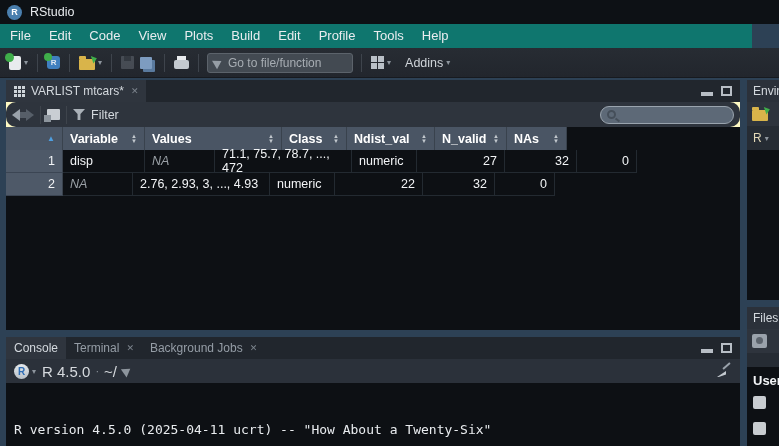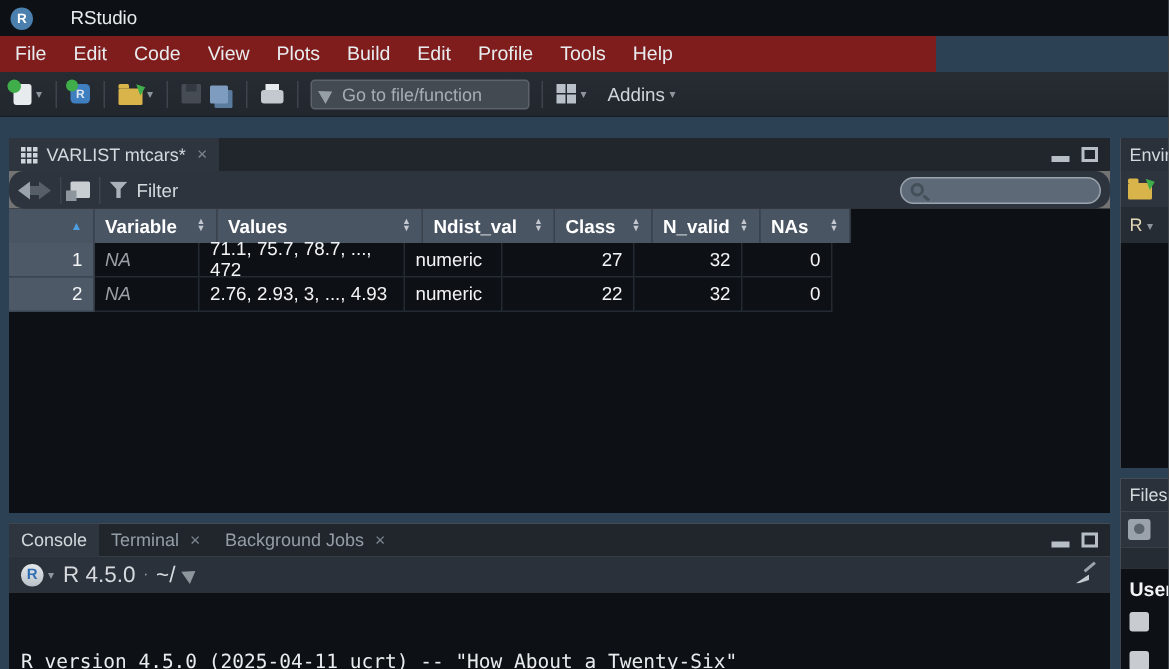--- a/index.html
+++ b/index.html
@@ -2,23 +2,23 @@
 <html><head>
 <meta charset="utf-8">
 <style>
   * { margin:0; padding:0; box-sizing:border-box; }
   body { background:#1a1d21; font-family:"Liberation Sans", sans-serif; }
   #app { position:relative; width:779px; height:446px; background:#2d4155; overflow:hidden; color:#e8ebee; }
 
   
   .titlebar { position:absolute; left:0; top:0; width:779px; height:24px; background:#0d1115; display:flex; align-items:center; padding-left:7px; }
   .rlogo { width:15px; height:15px; border-radius:50%; background:#4a7fae; color:#fff; font-size:9px; font-weight:bold; display:flex; align-items:center; justify-content:center; }
-  .titlebar .title { margin-left:25px; font-size:12.5px; color:#e8ebee;text-align:right; }
-
-  .menubar { position:absolute; left:0; top:24px; width:624px; height:24px; background:#7f1d1d; display:flex; align-items:center; padding-left:1px; }
+  .titlebar .title { margin-left:8px; font-size:12.5px; color:#e8ebee;text-align:right; }
+
+  .menubar { position:absolute; left:0; top:24px; width:752px; height:24px; background:#0f766e; display:flex; align-items:center; padding-left:1px; }
   .menubar .mi { font-size:13px; color:#e9ecef; padding:0 9px; height:24px; line-height:24px; cursor:default; }
 
   .toolbar { position:absolute; left:0; top:48px; width:779px; height:30px; background:linear-gradient(#272c33,#22262d); display:flex; align-items:center; padding-left:6px; border-bottom:1px solid #171a1f; }
   .tsep { width:1px; height:18px; background:#3e444c; margin:0 6px; }
   .tbtn { display:flex; align-items:center; padding:2px 3px; }
   .caret { font-size:8px; color:#8d959d; margin-left:3px; }
   .dim { opacity:.45; }
 
   
   .ic-newfile { position:relative; width:12px; height:14px; background:#e8ebee; border-radius:2px; }
@@ -35,21 +35,21 @@
   .ic-print::before { content:""; position:absolute; left:3px; top:-4px; width:9px; height:4px; background:#e8ebee; }
   .goto { display:flex; align-items:center; width:146px; height:20px; background:#434a52; border:1px solid #5c636b; border-radius:3px; padding:0 6px; margin:0 2px; }
   .ic-goarrow { width:0; height:0; border-left:8px solid #969ea6; border-top:5px solid transparent; border-bottom:5px solid transparent; transform:rotate(-30deg); margin-right:6px; }
   .goto input { flex:1; min-width:0; background:transparent; border:none; outline:none; font-size:12px; color:#a7adb3; font-family:"Liberation Sans",sans-serif; }
   .goto input::placeholder { color:#a7adb3; opacity:1; }
   .ic-grid { display:grid; grid-template-columns:6px 6px; grid-template-rows:6px 6px; gap:1px; }
   .ic-grid span { background:#b9c0c7; }
   .addins { font-size:12.5px; color:#cfd4d9; margin-left:8px; }
 
   
-  .pane { position:absolute; background:#737373; overflow:hidden;margin-top:12px; }
+  .pane { position:absolute; background:#fef9c3; overflow:hidden; }
   .viewer-pane { left:6px; top:80px; width:734px; height:250px; display:flex; flex-direction:column; }
   .console-pane { left:6px; top:337px; width:734px; height:109px; display:flex; flex-direction:column; }
   .env-pane { left:747px; top:80px; width:32px; height:220px; display:flex; flex-direction:column; }
   .files-pane { left:747px; top:307px; width:32px; height:139px; display:flex; flex-direction:column; }
 
   .tabbar { height:22px; background:#21262d; display:flex; align-items:stretch; flex:none; }
   .tab { display:flex; align-items:center; padding:0 8px; font-size:12px; color:#d4d9de; }
   .tab.active { background:#2f353e; }
   .tab .x { font-size:9px; color:#7c848d; margin-left:7px; }
   .tab.inactive { color:#959da6; }
@@ -230,52 +230,53 @@
               <span>▼</span>
             </span>
         </div>
         <div class="th c3">
           <span>Values</span>
           <span class="sorts">
               <span>▲</span>
               <span>▼</span>
             </span>
         </div>
+        <div class="th c4">
+          <span>Class</span>
+          <span class="sorts">
+              <span>▲</span>
+              <span>▼</span>
+            </span>
+        </div>
         <div class="th c5">
           <span>Ndist_val</span>
           <span class="sorts">
               <span>▲</span>
               <span>▼</span>
             </span>
         </div>
-        <div class="th c4">
-          <span>Class</span>
-          <span class="sorts">
-              <span>▲</span>
-              <span>▼</span>
-            </span>
-        </div>
         <div class="th c6">
           <span>N_valid</span>
           <span class="sorts">
               <span>▲</span>
               <span>▼</span>
             </span>
         </div>
         <div class="th c7">
           <span>NAs</span>
           <span class="sorts">
               <span>▲</span>
               <span>▼</span>
             </span>
         </div>
       </div>
 
       <div class="trow">
         <div class="td rownum c0">1</div>
+        <div class="td c1">disp</div>
         <div class="td na c2">NA</div>
         <div class="td c3">71.1, 75.7, 78.7, ..., 472</div>
         <div class="td c4">numeric</div>
         <div class="td r c5">27</div>
         <div class="td r c6">32</div>
         <div class="td r c7">0</div>
       </div>
       <div class="trow">
         <div class="td rownum c0">2</div>
         <div class="td na c2">NA</div>

